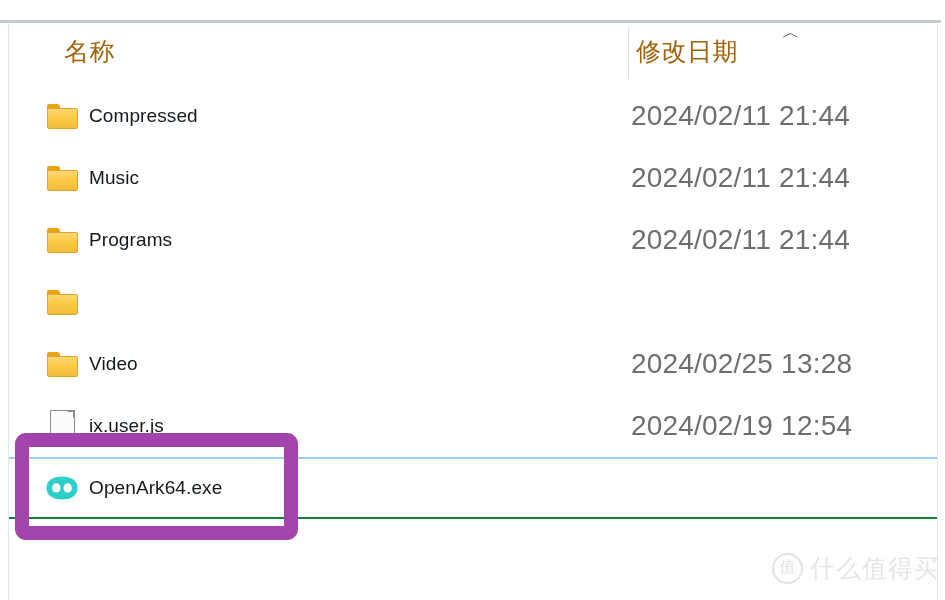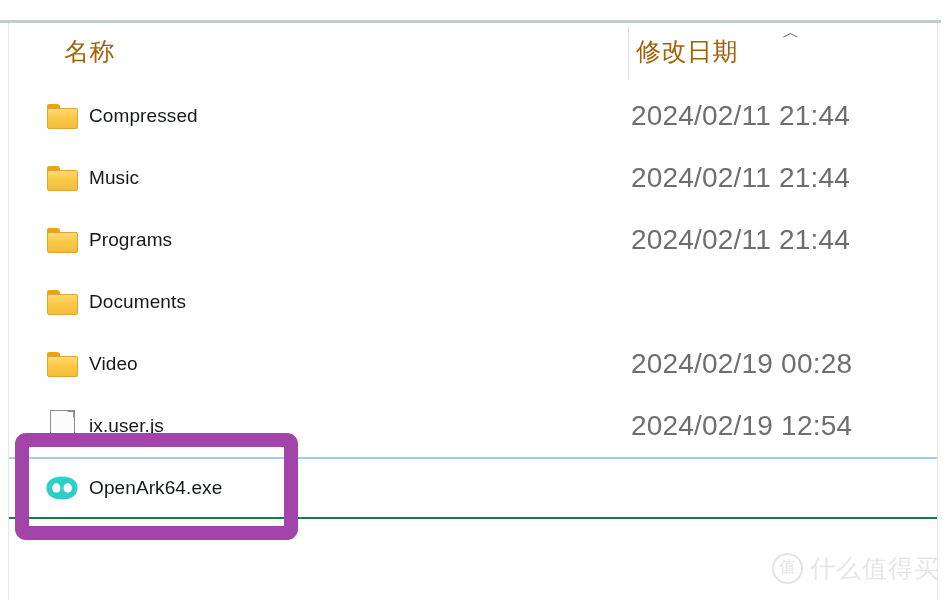--- a/index.html
+++ b/index.html
@@ -301,31 +301,30 @@
         <span class="cell-name">Programs</span>
         <span class="cell-date">2024/02/11 21:44</span>
       </div>
       <div class="row">
         <span class="cell-icon">
           <span class="ico-folder">
             <span class="tab"></span>
             <span class="body"></span>
           </span>
         </span>
-        <span class="cell-name">Documents</span>
       </div>
       <div class="row">
         <span class="cell-icon">
           <span class="ico-folder">
             <span class="tab"></span>
             <span class="body"></span>
           </span>
         </span>
         <span class="cell-name">Video</span>
-        <span class="cell-date">2024/02/19 00:28</span>
+        <span class="cell-date">2024/02/25 13:28</span>
       </div>
       <div class="row">
         <span class="cell-icon">
           <span class="ico-file">
             <span class="sheet"></span>
             <span class="fold"></span>
             <span class="fold-in"></span>
           </span>
         </span>
         <span class="cell-name">ix.user.js</span>

